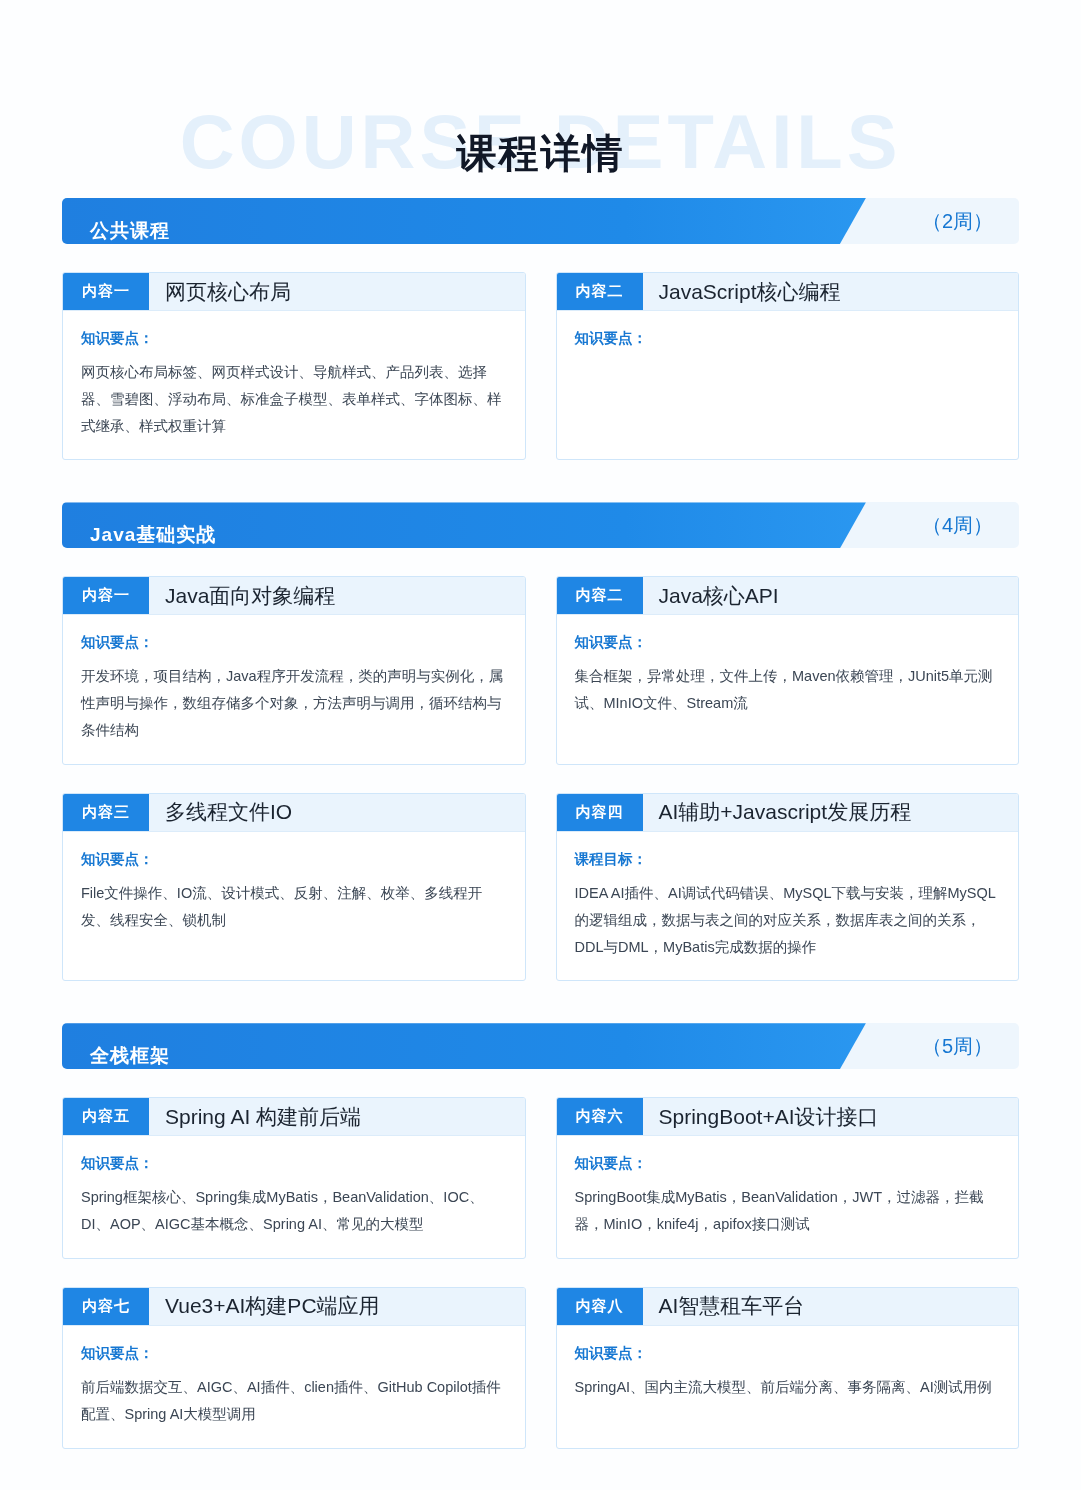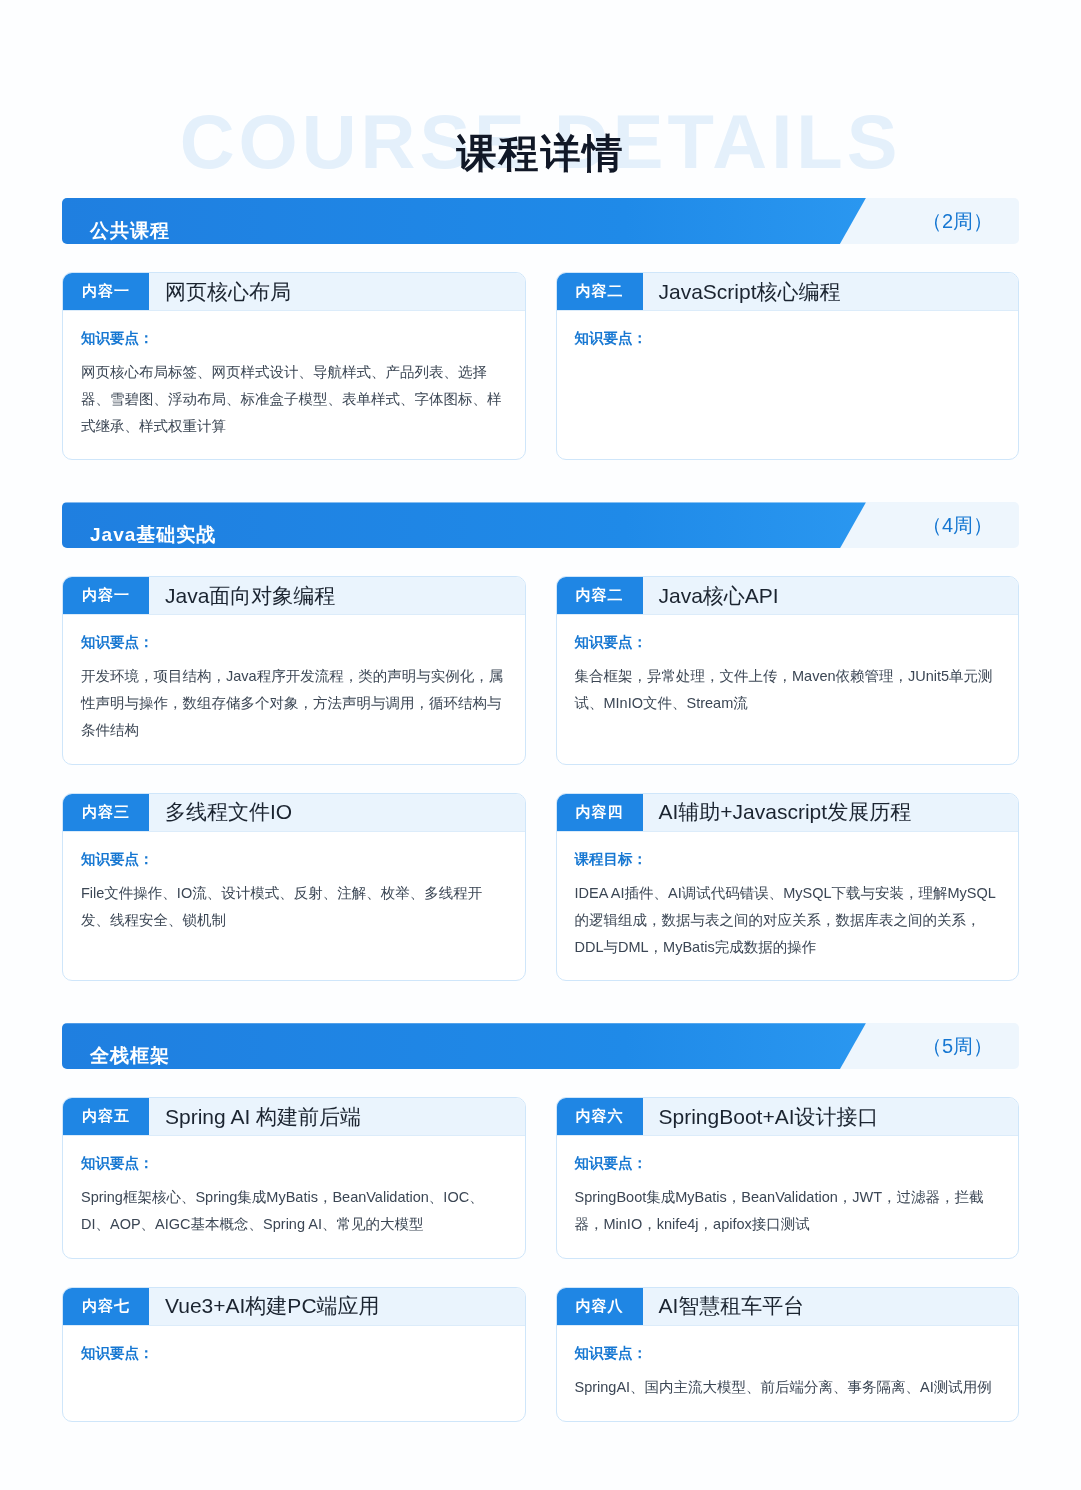--- a/index.html
+++ b/index.html
@@ -95,21 +95,21 @@
   
   .cards {
     display: flex;
     flex-wrap: wrap;
     gap: 28px 30px;
     margin-bottom: 42px;
   }
   .card {
     width: calc(50% - 15px);
     border: 1px solid #cfe6fa;
-    border-radius: 10px;
+    border-radius: 3px;
     background: #ffffff;
     overflow: hidden;
   }
   .card-head {
     display: flex;
     align-items: stretch;
     background: #eaf4fd;
     height: 38px;
     border-bottom: 1px solid #dcecfa;
   }
@@ -263,20 +263,21 @@
               <div class="kp-text">SpringBoot集成MyBatis，BeanValidation，JWT，过滤器，拦截器，MinIO，knife4j，apifox接口测试</div>
             </div>
           </div>
           <div class="card">
             <div class="card-head">
               <div class="chip">内容七</div>
               <div class="card-topic">Vue3+AI构建PC端应用</div>
             </div>
             <div class="card-body">
               <div class="kp-label">知识要点：</div>
+              <div class="kp-text">前后端数据交互、AIGC、AI插件、clien插件、GitHub  Copilot插件配置、Spring AI大模型调用</div>
             </div>
           </div>
           <div class="card">
             <div class="card-head">
               <div class="chip">内容八</div>
               <div class="card-topic">AI智慧租车平台</div>
             </div>
             <div class="card-body">
               <div class="kp-label">知识要点：</div>
               <div class="kp-text">SpringAI、国内主流大模型、前后端分离、事务隔离、AI测试用例</div>

